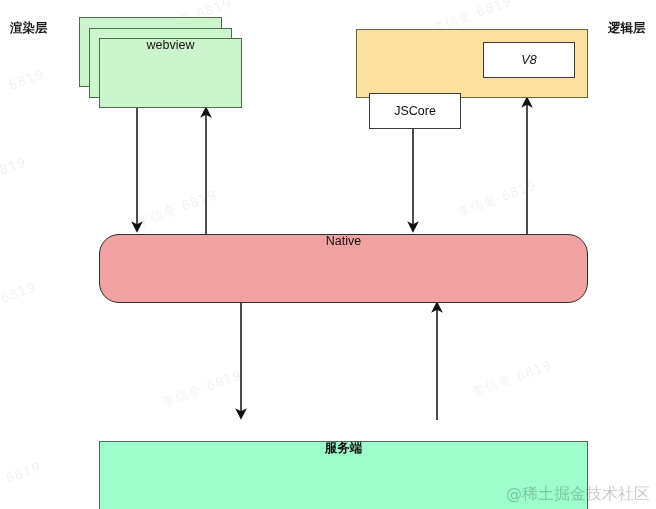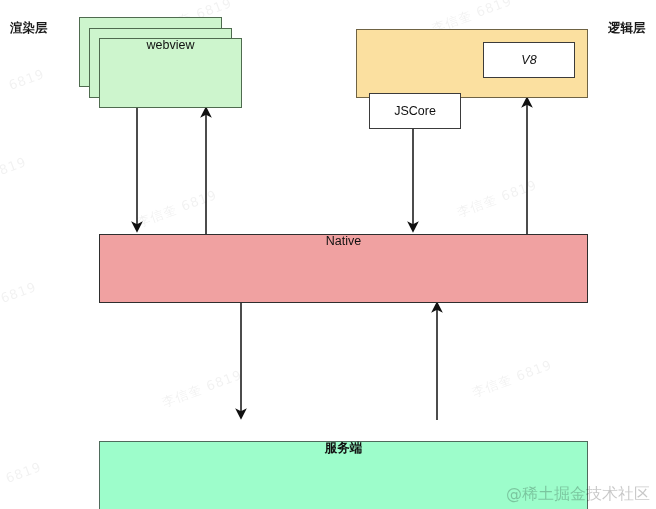--- a/index.html
+++ b/index.html
@@ -75,21 +75,21 @@
     background: #ffffff;
     border: 1.4px solid #3b3b3b;
     display: flex; align-items: center; justify-content: center;
     z-index: 4;
   }
   .jscore-box { left: 369px; top: 49px; width: 92px; height: 36px; margin-top: 44px; }
   .v8-box { left: 483px; top: 42px; width: 92px; height: 36px; font-style: italic; }
 
   .native-box {
     left: 99px; top: 234px; width: 489px; height: 69px;
-    background: #f0a1a1; border-color: #2e2e2e;
+    background: #f0a1a1; border-color: #2e2e2e; border-radius: 20px;
   }
   .service-box {
     left: 99px; top: 420px; width: 489px; height: 70px;
     background: #9dfdcb; border-color: #4f6b5c; margin-top: 21px;
   }
 
   .side-label {
     position: absolute;
     font-size: 12.5px;
     color: #1a1a1a;

